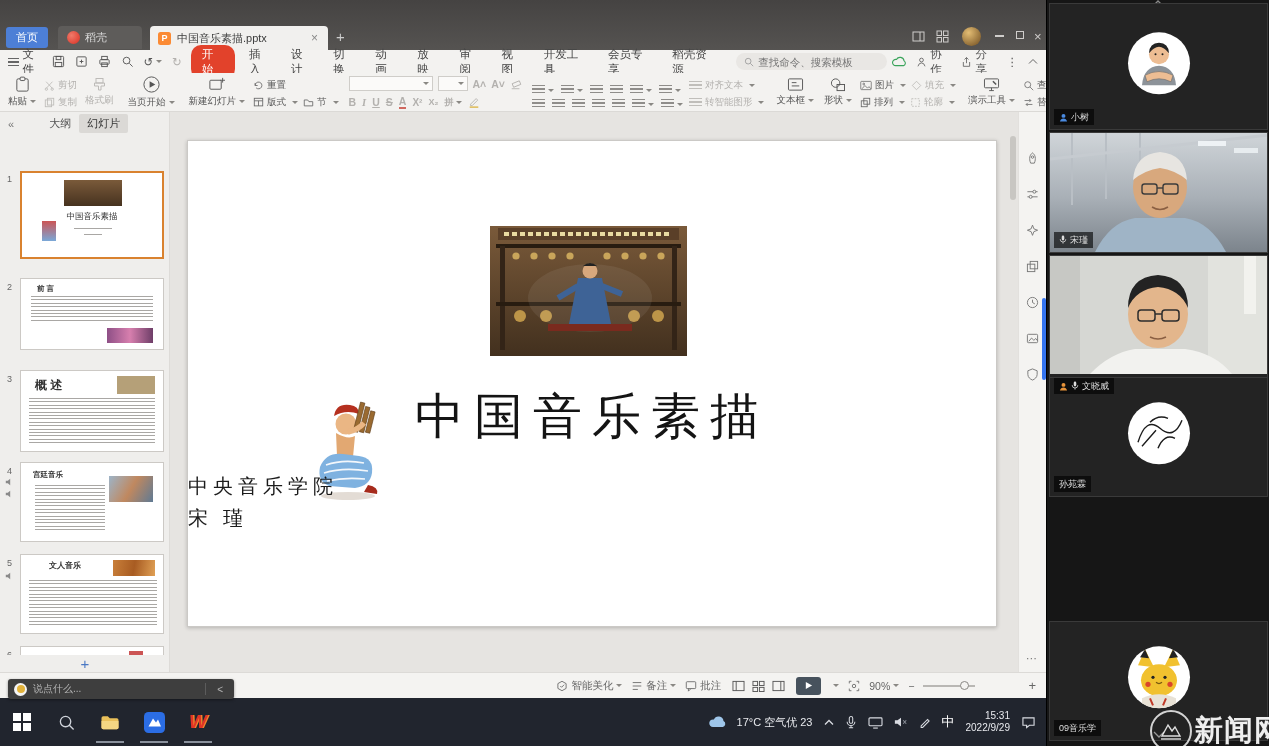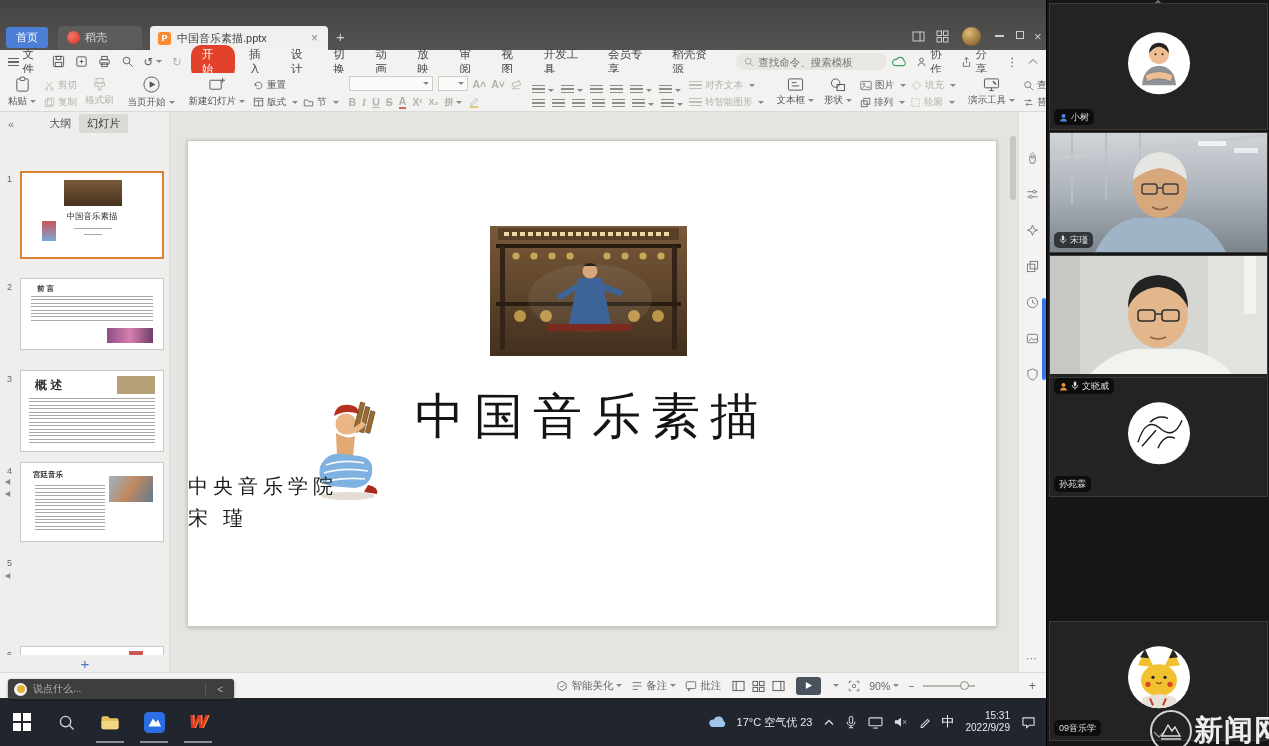--- a/index.html
+++ b/index.html
@@ -87,21 +87,21 @@
 .tb-ico.run:after{content:"";position:absolute;bottom:1px;left:8px;right:8px;height:2px;background:#8a919c}
 .winlogo{display:grid;grid-template-columns:8px 8px;grid-template-rows:8px 8px;gap:1.5px}
 .winlogo span{background:#fff}
 .wpsW{font-weight:900;font-style:italic;font-size:19px;color:#e03426;text-shadow:1.5px 0 #f0822c}
 .tb-right{margin-left:auto;display:flex;align-items:center;gap:11px;padding-right:10px;font-size:11px}
 .tb-time{text-align:right;font-size:10px;line-height:12px}
 
 #meeting{left:1046px;top:0;width:223px;height:746px;background:#161616;border-left:1px solid #000}
 .vt{position:absolute;left:2px;width:219px;background:#232323;border:1px solid #3a3a3a;overflow:hidden}
 .avc{position:absolute;left:50%;top:50%;transform:translate(-50%,-56%);width:62px;height:62px;border-radius:50%;background:#fff;overflow:hidden}
-.vlabel{position:absolute;left:4px;bottom:4px;background:rgba(0,0,0,.62);padding:1.5px 5px;font-size:9px;color:#ddd;display:flex;align-items:center;gap:3px;border-radius:5px;z-index:3}
+.vlabel{position:absolute;left:4px;bottom:4px;background:rgba(0,0,0,.62);padding:1.5px 5px;font-size:9px;color:#ddd;display:flex;align-items:center;gap:3px;border-radius:0;z-index:3}
 .chev{position:absolute;left:50%;transform:translateX(-50%);color:#8a8a8a}
 
 #watermark{left:1150px;top:710px;display:flex;align-items:center;z-index:9;gap:2px}
 .wm-seal{width:42px;height:42px;border-radius:50%;border:2px solid rgba(255,255,255,.8);display:flex;align-items:center;justify-content:center;flex:none}
 .wm-text{font-size:29px;font-weight:bold;color:rgba(255,255,255,.92);letter-spacing:1px;text-shadow:0 0 3px rgba(40,40,40,.9);white-space:nowrap}
 </style>
 </head>
 <body>
 
 <div id="screen">
@@ -522,20 +522,25 @@
         <div class="ttitle" style="top:7px;left:12px;font-size:7.5px">宫廷音乐</div>
         <div class="abs" style="right:10px;top:13px;width:44px;height:26px;background:linear-gradient(120deg,#9db4c8,#c0885f,#5f7a94)"></div>
         <div class="abs tline" style="left:14px;top:22px;width:70px;height:48px"></div>
       </div>
       <span class="tnum" style="top:418px">5</span>
       <span class="taud" style="top:432px">
           <svg width="8" height="8" viewBox="0 0 10 10">
             <polygon points="1,3.5 3.5,3.5 6.5,1 6.5,9 3.5,6.5 1,6.5" fill="#8a8a8a"></polygon>
           </svg>
         </span>
+      <div class="thumb" style="top:414px;height:80px">
+        <div class="ttitle" style="top:5px;left:28px;font-size:8px">文人音乐</div>
+        <div class="abs" style="right:8px;top:5px;width:42px;height:16px;background:linear-gradient(100deg,#c97f3a,#a85c22,#e0a055)"></div>
+        <div class="abs tline" style="left:8px;top:25px;width:128px;height:46px"></div>
+      </div>
       <span class="tnum" style="top:510px">6</span>
 
       <div class="thumb" style="top:506px;height:80px">
 
         <div class="abs" style="right:20px;top:4px;width:14px;height:18px;background:linear-gradient(#c55 20%,#eab684 40%,#7aa8d8)"></div>
 
       </div>
     </div>
     <div class="addslide">+</div>
   </div>

